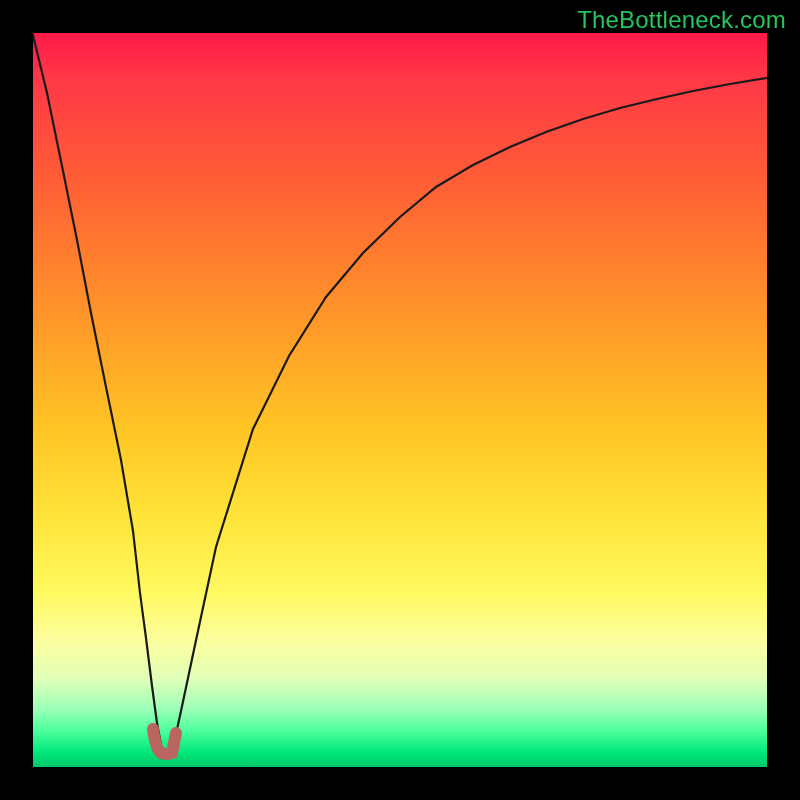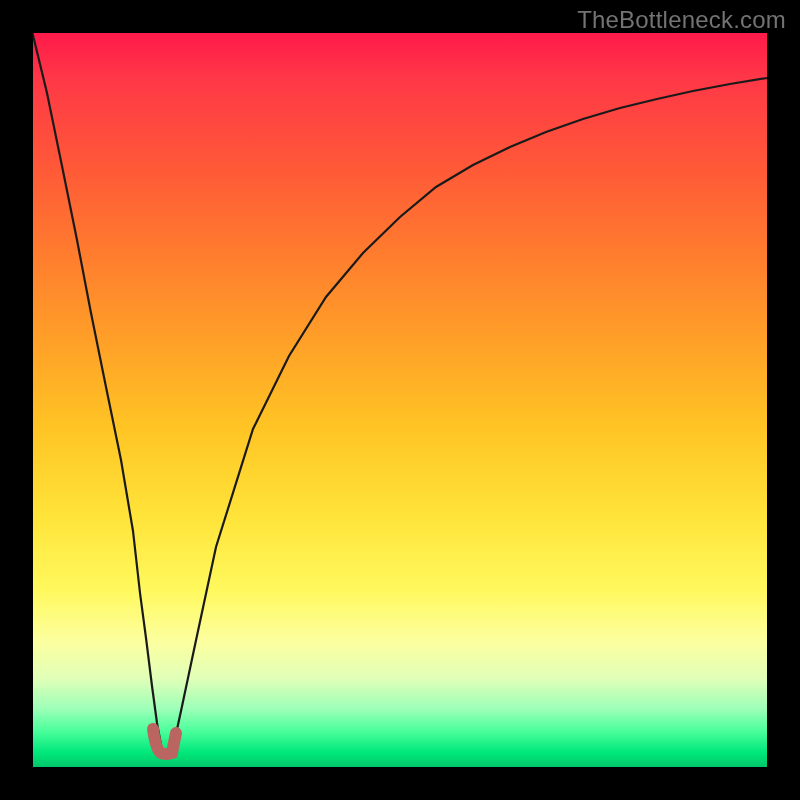--- a/index.html
+++ b/index.html
@@ -57,21 +57,21 @@
     stroke-width: 12;
     stroke-linecap: round;
   }
   .watermark {
     position: absolute;
     top: 6px;
     right: 14px;
     font-family: Arial, Helvetica, sans-serif;
     font-size: 24px;
     font-weight: 500;
-    color: #737373;
+    color: #22c55e;
     letter-spacing: 0.2px;
     user-select: none;
   }
 </style>
 </head>
 <body>
 
 <div class="frame">
 
   <div class="plot-area">

